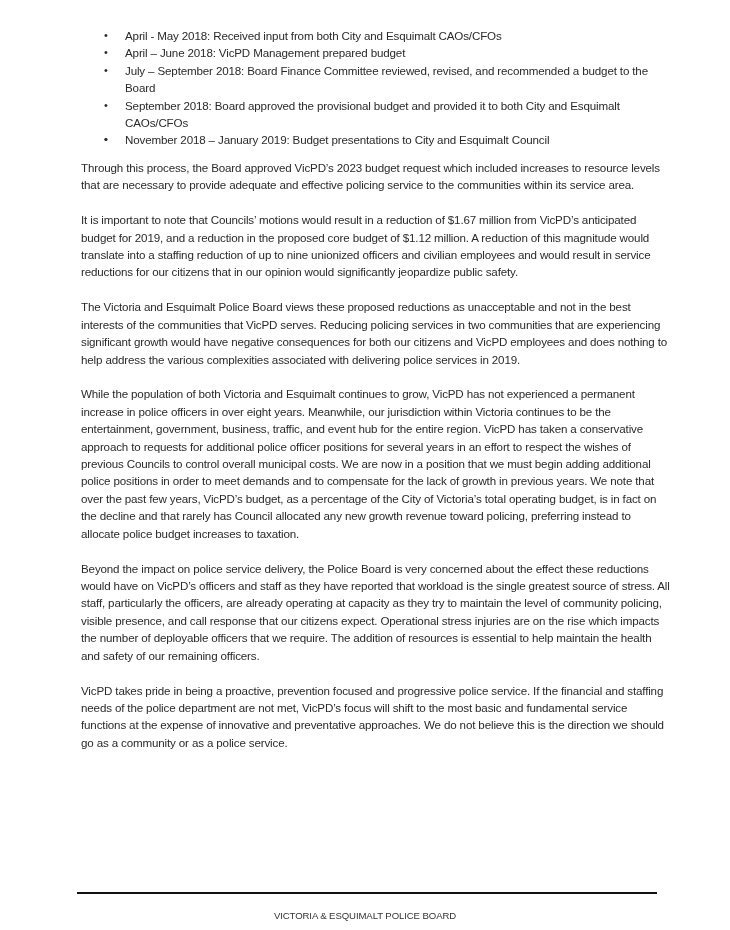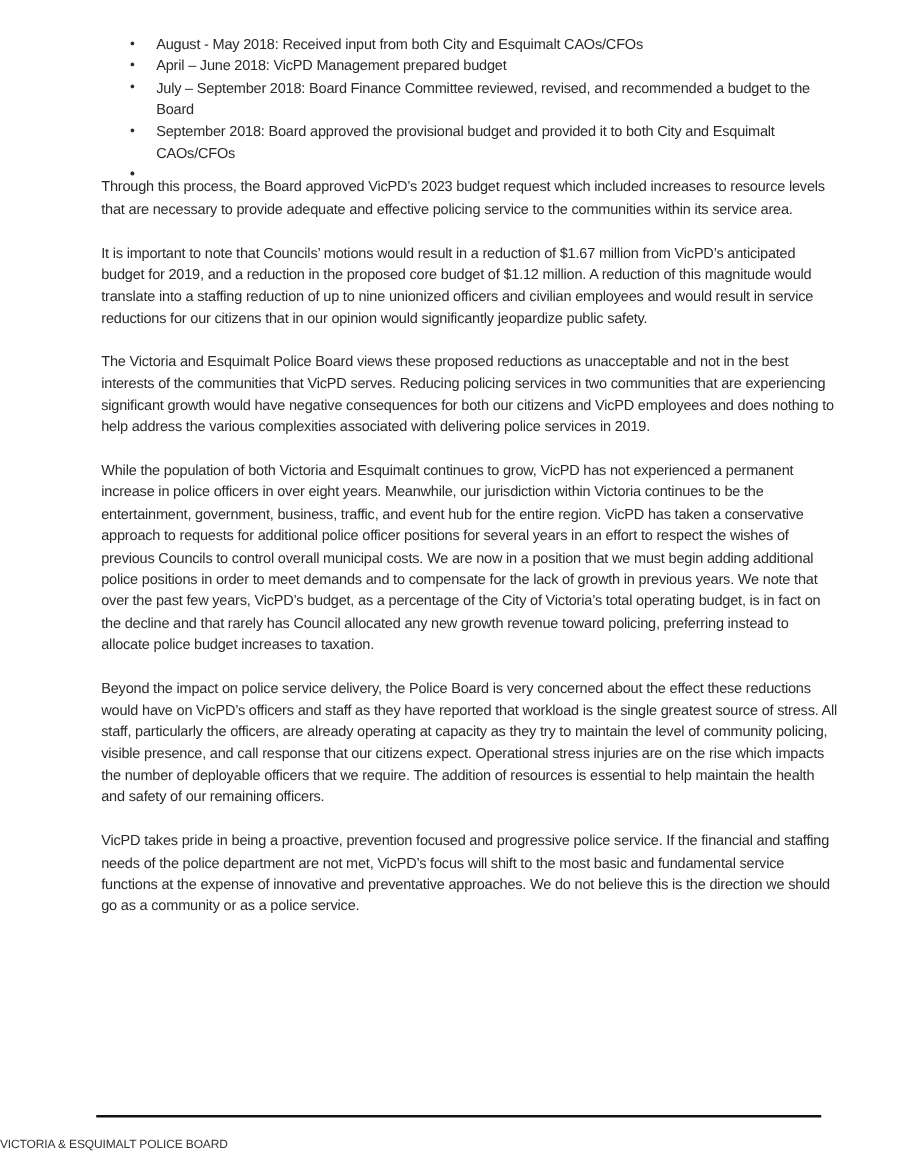--- a/index.html
+++ b/index.html
@@ -49,37 +49,37 @@
       top: 892px;
       width: 580px;
       height: 2px;
       background: #111111;
     }
     .footer {
       position: absolute;
       left: 0;
       width: 730px;
       top: 910px;
-      text-align: left;
+      text-align: center;
       font-size: 9.6px;
       letter-spacing: -0.1px;
       color: #333333;
     }
   </style>
 </head>
 <body>
 
 <div class="page">
   <ul class="timeline">
-    <li><span class="bullet">•</span><span>August - May 2018: Received input from both City and Esquimalt CAOs/CFOs</span></li>
+    <li><span class="bullet">•</span><span>April - May 2018: Received input from both City and Esquimalt CAOs/CFOs</span></li>
     <li><span class="bullet">•</span><span>April – June 2018:  VicPD  Management prepared budget</span></li>
     <li><span class="bullet">•</span><span>July – September 2018:  Board Finance Committee reviewed, revised, and recommended a budget to the Board</span></li>
     <li><span class="bullet">•</span><span>September 2018:  Board approved the provisional budget and provided it to both City and Esquimalt CAOs/CFOs</span></li>
     <li><span class="bullet">•</span></li>
-    <li><span class="bullet">•</span></li>
+    <li><span class="bullet">•</span><span>November 2018 – January  2019:  Budget presentations to City and Esquimalt Council</span></li>
   </ul>
 
   <p class="para">Through this process, the Board approved VicPD’s 2023 budget request which included increases to resource levels that are necessary to provide adequate and effective policing service to the communities within its service area.</p>
   <p class="para">It is important to note that Councils’ motions would result in a reduction of $1.67 million from VicPD’s anticipated budget for 2019, and a reduction in the proposed core budget of $1.12 million.  A reduction of this magnitude would translate into a staffing reduction of up to nine unionized officers and civilian employees and would result in service reductions for our citizens that in our opinion would significantly jeopardize public safety.</p>
   <p class="para">The Victoria and Esquimalt Police Board views these proposed reductions as unacceptable and not in the best interests of the communities that VicPD serves.  Reducing policing services in two communities that are experiencing significant growth would have negative consequences for both our citizens and VicPD employees and does nothing to help address the various complexities associated with delivering police services in 2019.</p>
   <p class="para">While the population of both Victoria and Esquimalt continues to grow, VicPD has not experienced a permanent increase in police officers in over eight years.  Meanwhile, our jurisdiction within Victoria continues to be the entertainment, government, business, traffic, and event hub for the entire region. VicPD has taken a conservative approach to requests for additional police officer positions for several years in an effort to respect the wishes of previous Councils to control overall municipal costs.  We are now in a position that we must begin adding additional police positions in order to meet demands and to compensate for the lack of growth in previous years.  We note that over the past few years, VicPD’s budget, as a percentage of the City of Victoria’s total operating budget, is in fact on the decline and that rarely has Council allocated any new growth revenue toward policing, preferring instead to allocate police budget increases to taxation.</p>
   <p class="para">Beyond the impact on police service delivery, the Police Board is very concerned about the effect these reductions would have on VicPD’s officers and staff as they have reported that workload is the single greatest source of stress. All staff, particularly the officers, are already operating at capacity as they try to maintain the level of community policing, visible presence, and call response that our citizens expect. Operational stress injuries are on the rise which impacts the number of deployable officers that we require.  The addition of resources is essential to help maintain the health and safety of our remaining officers.</p>
   <p class="para">VicPD takes pride in being a proactive, prevention focused and progressive police service. If the financial and staffing needs of the police department are not met, VicPD’s focus will shift to the most basic and fundamental service functions at the expense of innovative and preventative approaches. We do not believe this is the direction we should go as a community or as a police service.</p>
 </div>
 

